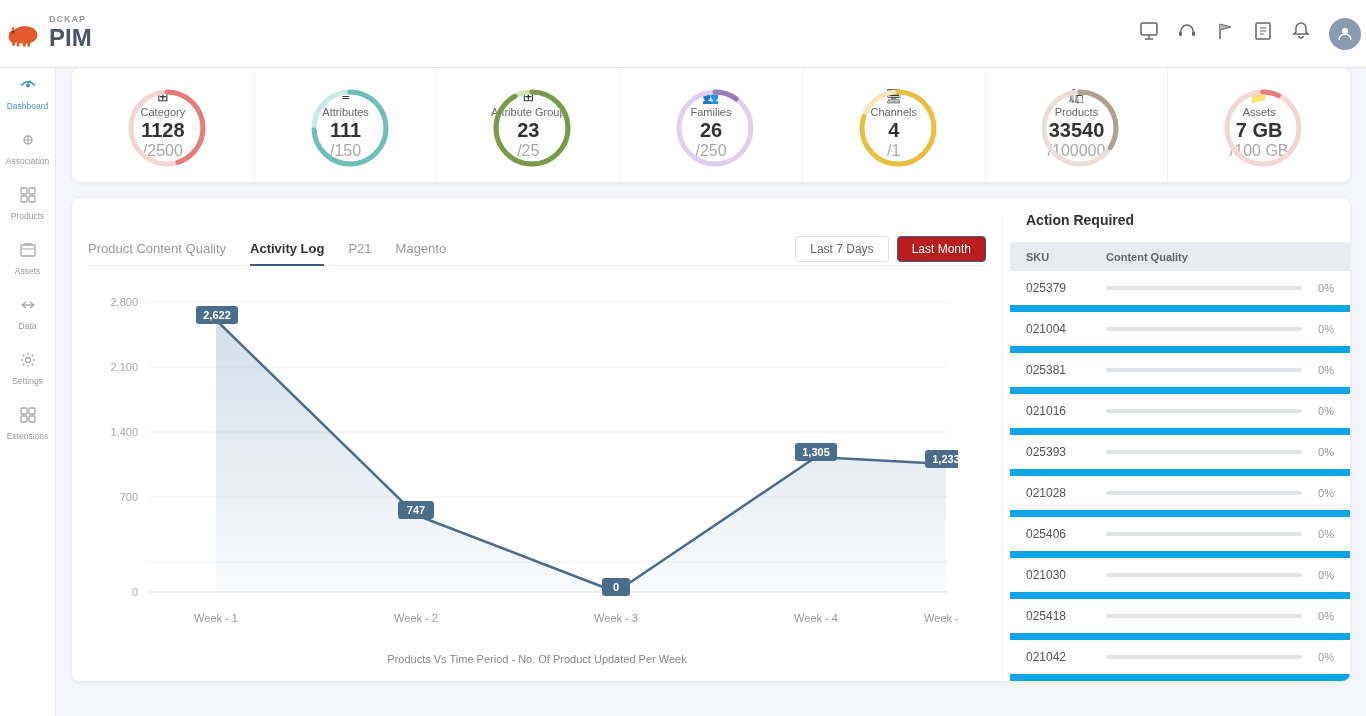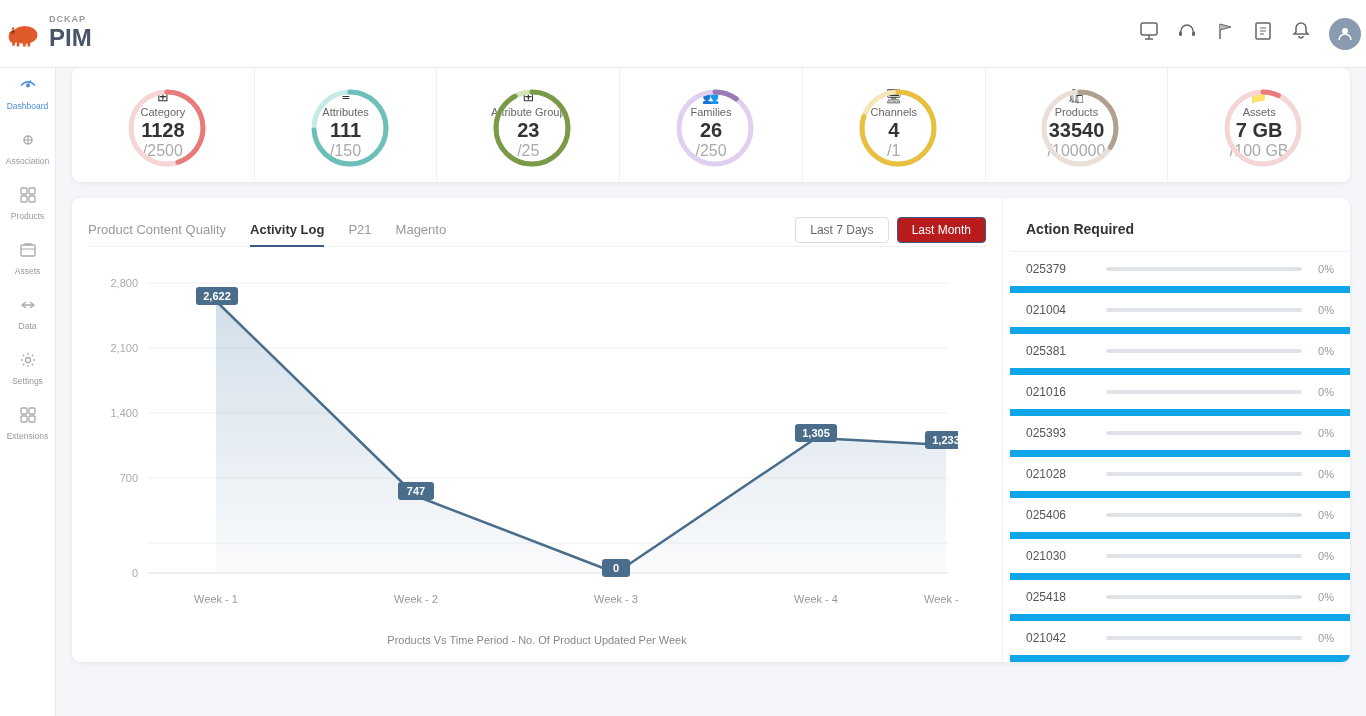--- a/index.html
+++ b/index.html
@@ -431,20 +431,24 @@
             <text x="528" y="340" text-anchor="middle" font-size="11" fill="#999">Week - 3</text>
             <text x="728" y="340" text-anchor="middle" font-size="11" fill="#999">Week - 4</text>
             <text x="858" y="340" text-anchor="middle" font-size="11" fill="#999">Week - 5</text>
           </svg>
           <div class="chart-title">Products Vs Time Period - No. Of Product Updated Per Week</div>
         </div>
       </div>
 
       <div class="action-section">
         <div class="action-header">Action Required</div>
+        <div class="action-table-header">
+          <span class="action-col-sku">SKU</span>
+          <span class="action-col-quality">Content Quality</span>
+        </div>
         <div class="action-rows" id="action-rows">
             <div class="action-row">
     <span class="action-row-sku">025379</span>
     <div class="action-row-bar">
       <div class="bar-track">
         <div class="bar-fill" style="width:0%"></div>
       </div>
       <span class="bar-pct">0%</span>
     </div>
   </div>

